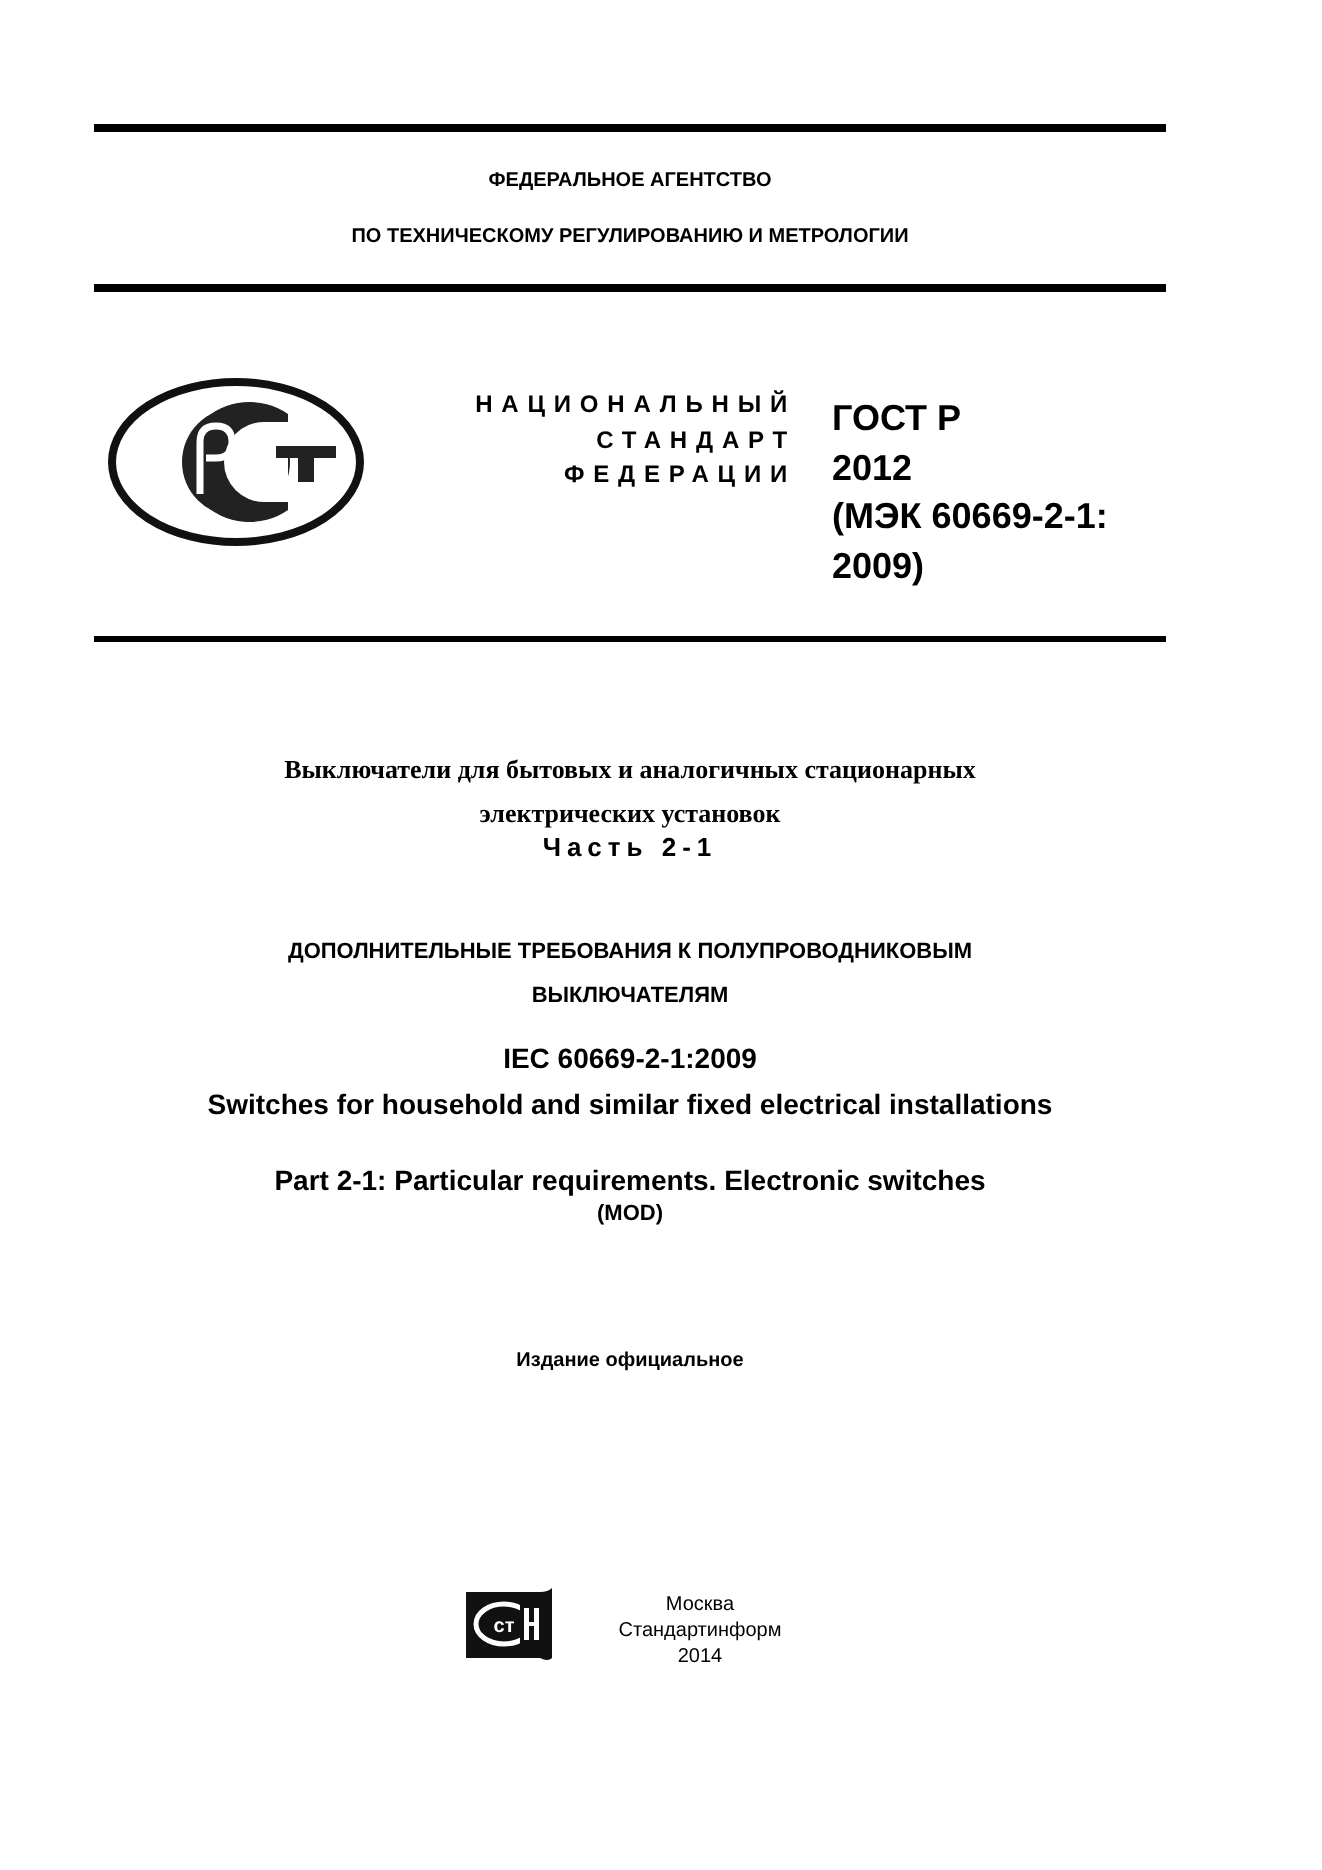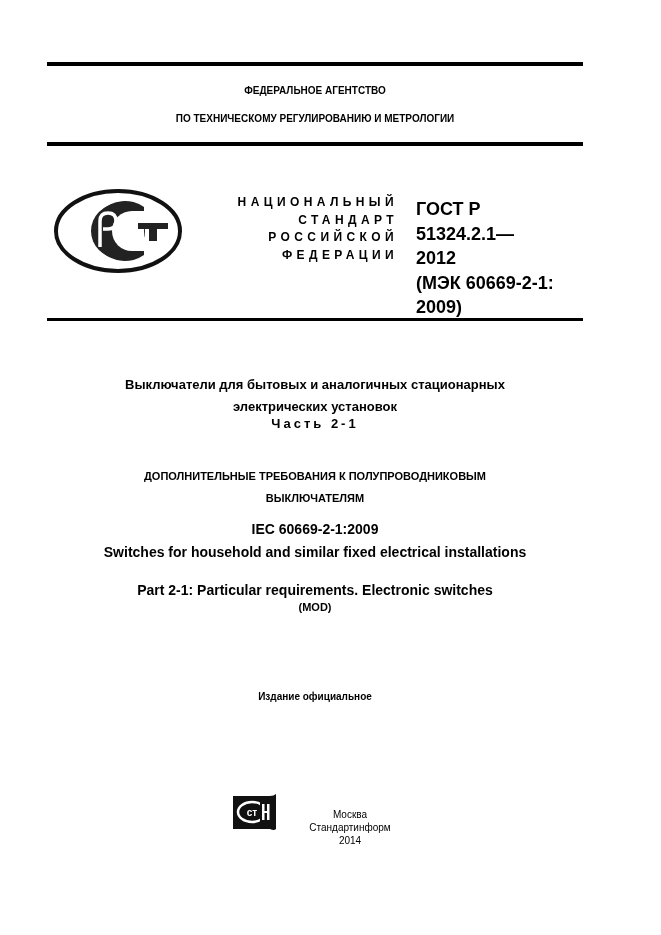--- a/index.html
+++ b/index.html
@@ -67,45 +67,44 @@
     }
     .gost div { white-space: nowrap; }
 
     .center-block {
       position: absolute;
       left: 47px;
       width: 536px;
       text-align: center;
       font-weight: bold;
     }
-    .title-ru { top: 374px; font-size: 13px; line-height: 22px; }
+    .title-ru { top: 374px; font-size: 13px; line-height: 22px; font-family: Liberation Serif, serif; }
     .part { top: 416px; font-size: 13px; letter-spacing: 3px; text-align: center; }
     .subtitle-ru { top: 465px; font-size: 11px; line-height: 22px; }
     .iec-code { top: 521px; font-size: 14px; }
     .iec-title { top: 544px; font-size: 14px; }
     .iec-sub { top: 582px; font-size: 14px; }
     .mod { top: 601px; font-size: 11px; }
-    .edition { top: 675px; font-size: 10px; margin-top: 16px; }
+    .edition { top: 675px; font-size: 10px; }
 
     .pub-logo {
       position: absolute;
       left: 232px;
       top: 793px;
       width: 45px;
       height: 38px;
     }
     .publisher {
       position: absolute;
       left: 300px;
       top: 796px;
       width: 100px;
       text-align: center;
       font-size: 10px;
       line-height: 13px;
-      margin-top: 12px;
     }
   </style>
 </head>
 <body>
 
 <div class="rule rule-1"></div>
 
 <div class="agency agency-1">ФЕДЕРАЛЬНОЕ АГЕНТСТВО</div>
 <div class="agency agency-2">ПО ТЕХНИЧЕСКОМУ РЕГУЛИРОВАНИЮ И МЕТРОЛОГИИ</div>
 
@@ -122,27 +121,25 @@
     <path d="M48 60 L48 34 Q48 26 56 26 Q64 26 64 34 Q64 42 56 42 L51 42" fill="none" stroke="#fff" stroke-width="3.5"></path>
 
     <rect x="86" y="36" width="30" height="6" fill="#222"></rect>
     <rect x="97" y="36" width="8" height="18" fill="#222"></rect>
   </svg>
 </div>
 
 <div class="natstd">
   <div>НАЦИОНАЛЬНЫЙ</div>
   <div>СТАНДАРТ</div>
-  <div>РОССИЙСКОЙ</div>
   <div>ФЕДЕРАЦИИ</div>
 </div>
 
 <div class="gost">
   <div>ГОСТ Р</div>
-  <div>51324.2.1—</div>
   <div>2012</div>
   <div>(МЭК 60669-2-1:</div>
   <div>2009)</div>
 </div>
 
 <div class="rule rule-3"></div>
 
 <div class="center-block title-ru">
   <div>Выключатели для бытовых и аналогичных стационарных</div>
   <div>электрических установок</div>

